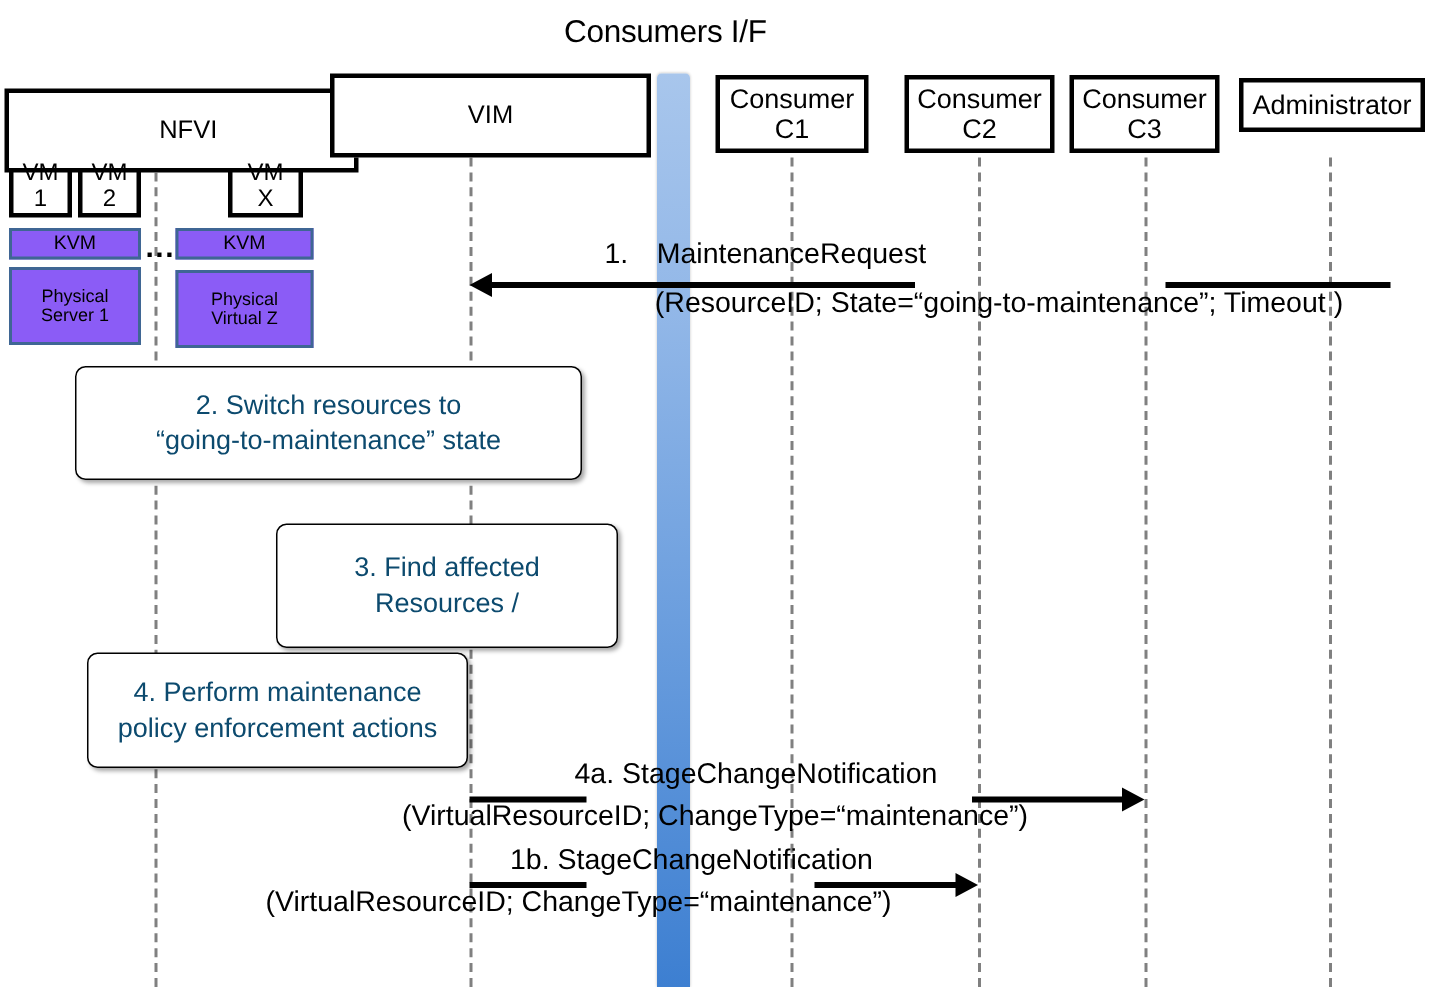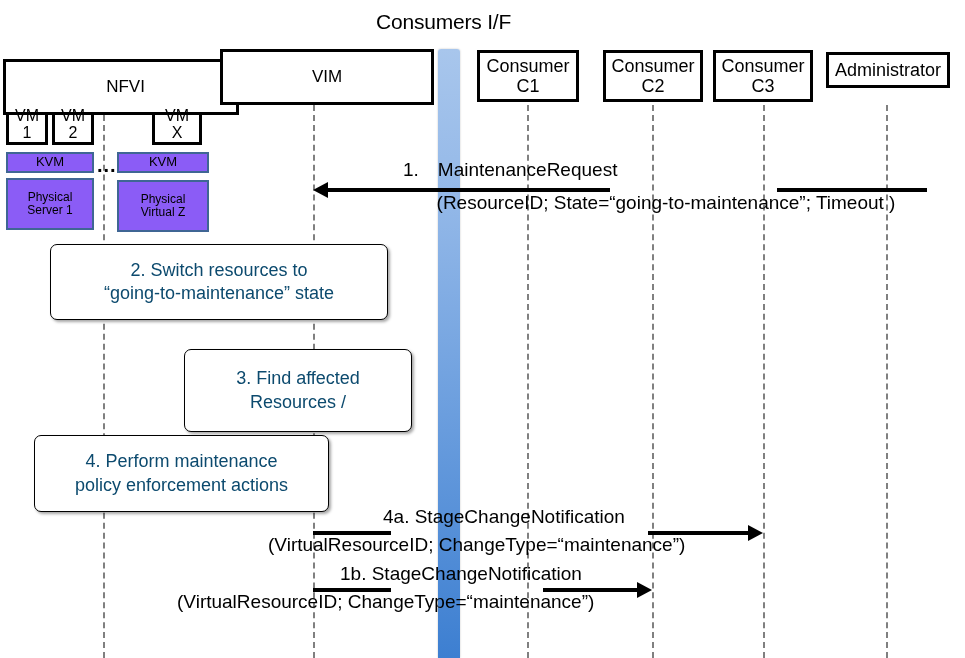--- a/index.html
+++ b/index.html
@@ -212,21 +212,21 @@
   <div class="abs note-box" style="left:50px; top:244px; width:338px; height:76px;">
     <span>2. Switch resources to</span>
     <span>“going-to-maintenance” state</span>
   </div>
 
   <div class="abs note-box" style="left:184px; top:325px; width:228px; height:83px;margin-top:24px;">
     <span>3. Find affected</span>
     <span>Resources /</span>
   </div>
 
-  <div class="abs note-box" style="left:34px; top:435px; width:295px; height:77px;">
+  <div class="abs note-box" style="left:58px; top:435px; width:254px; height:77px;">
     <span>4. Perform maintenance</span>
     <span>policy enforcement actions</span>
   </div>
 
   <div class="abs msg-line" style="left:313px; top:531px; width:78px;"></div>
   <div class="abs msg-line" style="left:648px; top:531px; width:101px;"></div>
   <div class="abs arrow-head right" style="left:748px; top:525px;"></div>
   <div class="abs msg-label" style="left:383px; top:507px; width:290px; text-align:left;">4a. StageChangeNotification</div>
   <div class="abs msg-label" style="left:268px; top:535px; width:500px; text-align:left;">(VirtualResourceID; ChangeType=“maintenance”)</div>
 

